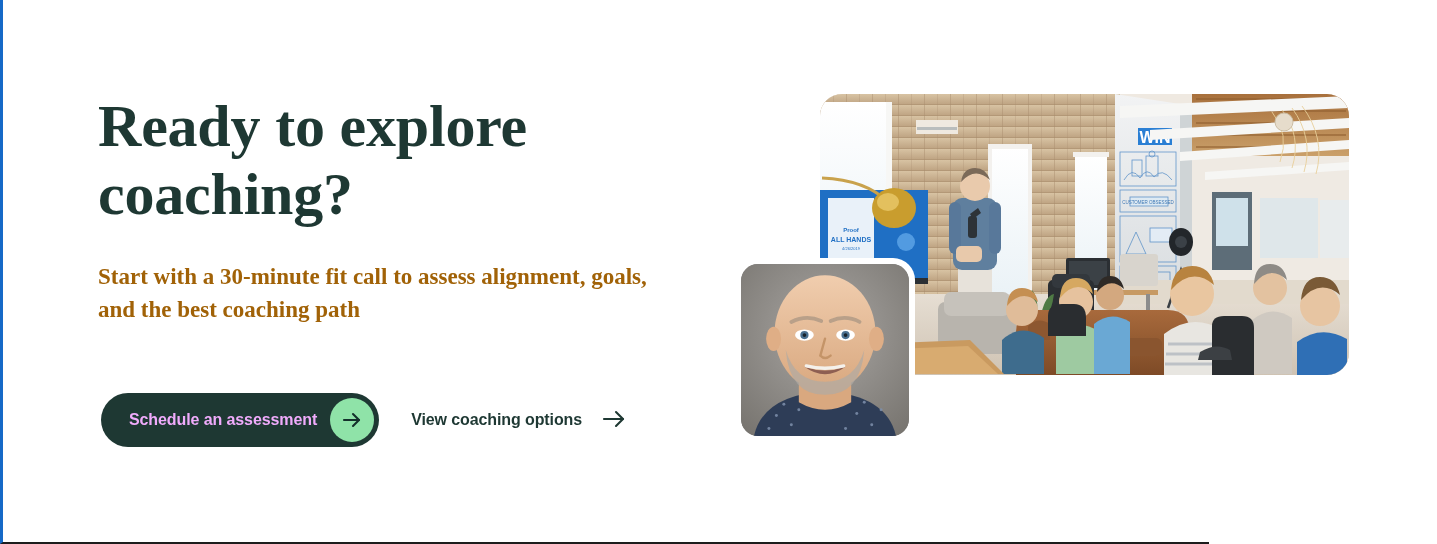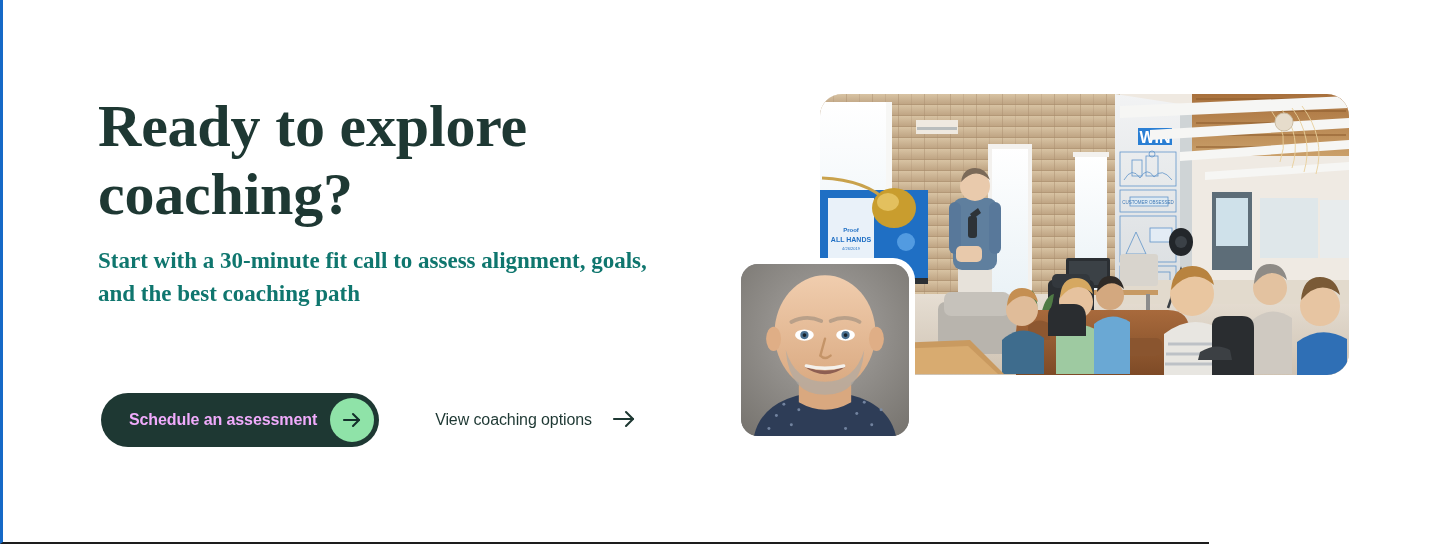--- a/index.html
+++ b/index.html
@@ -33,26 +33,26 @@
     font-family: "Liberation Serif", serif;
     font-size: 60px;
     line-height: 68px;
     font-weight: 700;
     color: #1e3833;
     letter-spacing: -0.2px;
     white-space: pre-line;
   }
 
   .subcopy {
-    margin-top: 16px;
+    margin-top: 32px;
     font-family: "Liberation Serif", serif;
     font-size: 23px;
     line-height: 33px;
     font-weight: 600;
-    color: #0f766e;
+    color: #a16207;
     max-width: 560px;
   }
 
   
   .cta-row {
     position: absolute;
     left: 98px;
     top: 393px;
     display: flex;
     align-items: center;
@@ -102,24 +102,23 @@
     background: transparent;
     border: none;
     cursor: pointer;
     padding: 0;
     white-space: nowrap;
   }
 
   .btn-secondary-label {
     font-family: "Liberation Sans", sans-serif;
     font-size: 16px;
-    font-weight: 400;
+    font-weight: 700;
     color: #1e3833;
     letter-spacing: -0.1px;
-    margin-left: 24px;
   }
 
   
   .media-wrap {
     position: absolute;
     left: 817px;
     top: 94px;
     width: 529px;
     height: 281px;
   }

